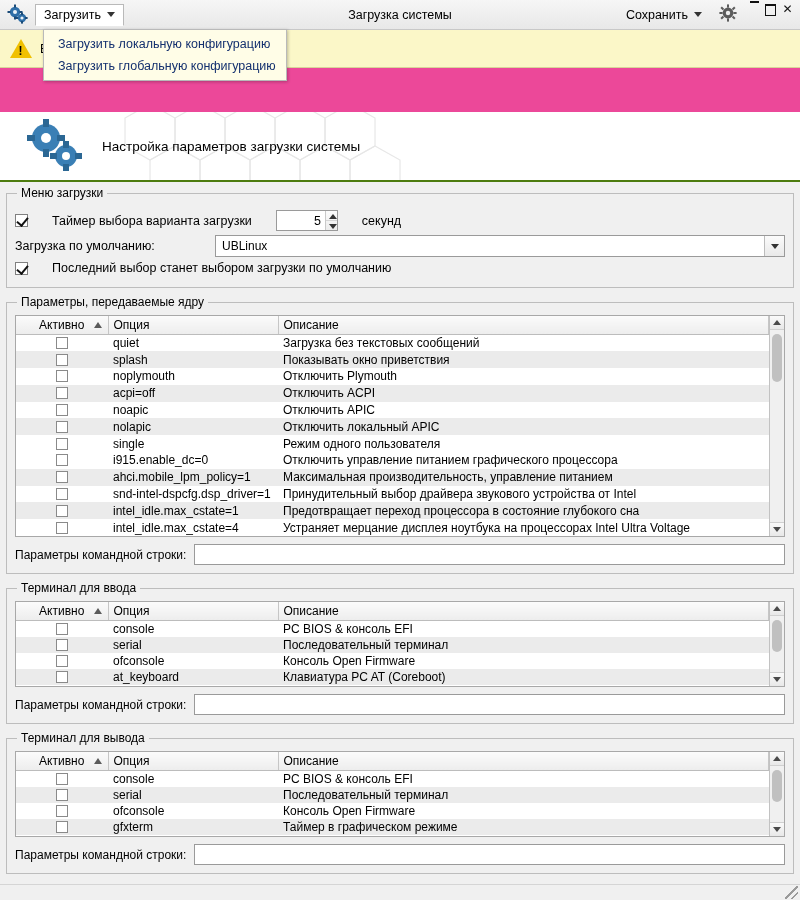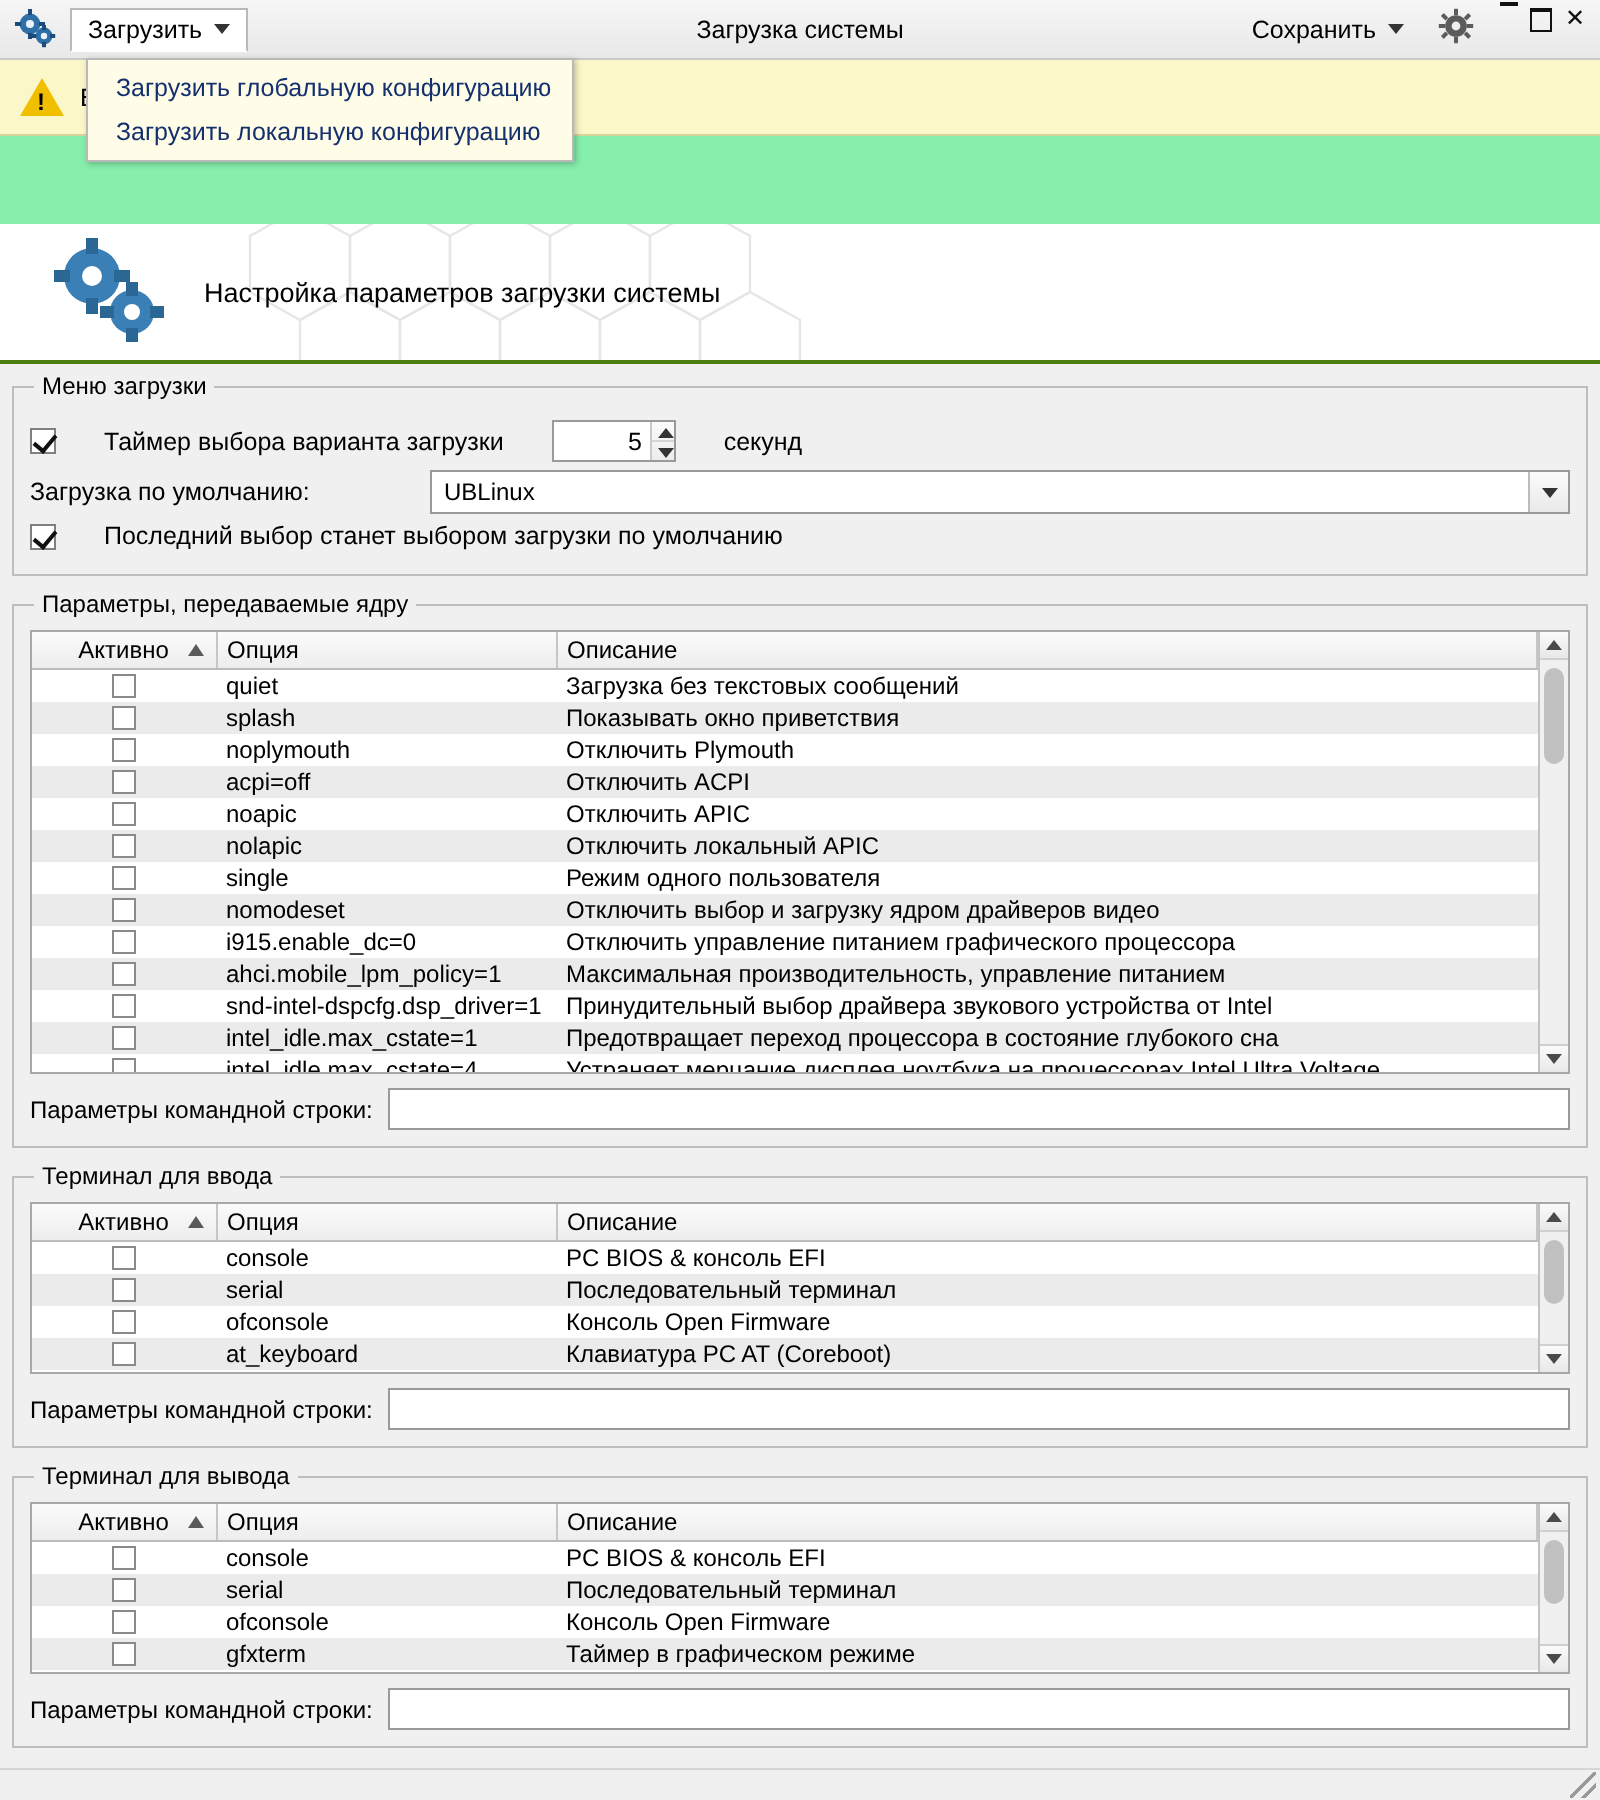--- a/index.html
+++ b/index.html
@@ -8,21 +8,21 @@
     width: 800px; height: 900px;
     font-family: "Liberation Sans", sans-serif;
     font-size: 12px;
     color: #000;
     background: #f0f0f0;
     overflow: hidden;
   }
   .window {
     width: 800px; height: 900px;
     display: flex; flex-direction: column;
-    background: #86efac;
+    background: #ec4899;
     position: relative;
   }
   
   .titlebar {
     height: 30px;
     display: flex; align-items: center;
     background: linear-gradient(#f6f6f6, #e8e8e8);
     border-bottom: 1px solid #c8c8c8;
     padding: 0 4px;
     position: relative;
@@ -384,22 +384,22 @@
       </span>
       <div class="wbtns">
         <span class="wbtn min"></span>
         <span class="wbtn max"></span>
         <span class="wbtn">✕</span>
       </div>
     </div>
   </div>
 
   <div class="dropdown">
+    <div class="item">Загрузить локальную конфигурацию</div>
     <div class="item">Загрузить глобальную конфигурацию</div>
-    <div class="item">Загрузить локальную конфигурацию</div>
   </div>
 
   <div class="warnbar">
     <span class="warn-tri"></span>
     <span class="warn-text">В</span>
   </div>
 
   <div class="banner">
     <span class="hex">
       <svg width="340" height="110" viewBox="0 0 340 110">
@@ -514,25 +514,20 @@
               <tr class="alt">
                 <td class="c0"><span class="tchk"></span></td>
                 <td>nolapic</td>
                 <td>Отключить локальный APIC</td>
               </tr>
               <tr>
                 <td class="c0"><span class="tchk"></span></td>
                 <td>single</td>
                 <td>Режим одного пользователя</td>
               </tr>
-              <tr class="alt">
-                <td class="c0"><span class="tchk"></span></td>
-                <td>nomodeset</td>
-                <td>Отключить выбор и загрузку ядром драйверов видео</td>
-              </tr>
               <tr>
                 <td class="c0"><span class="tchk"></span></td>
                 <td>i915.enable_dc=0</td>
                 <td>Отключить управление питанием графического процессора</td>
               </tr>
               <tr class="alt">
                 <td class="c0"><span class="tchk"></span></td>
                 <td>ahci.mobile_lpm_policy=1</td>
                 <td>Максимальная производительность, управление питанием</td>
               </tr>

